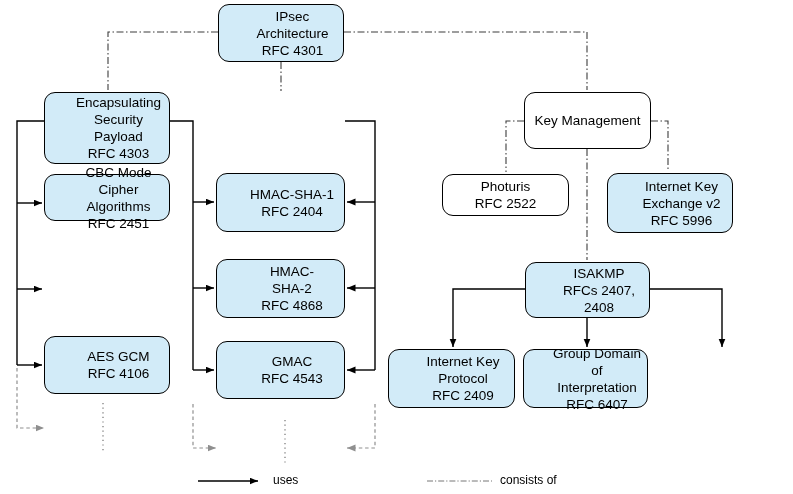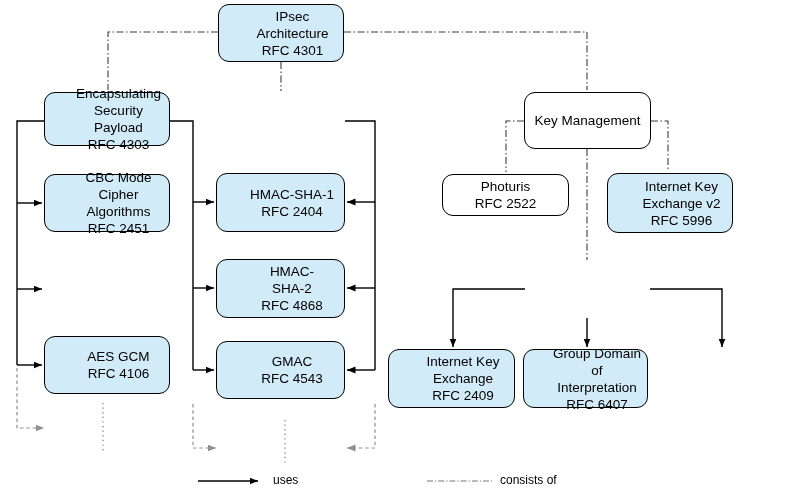--- a/index.html
+++ b/index.html
@@ -73,27 +73,27 @@
 
     <path class="edge-solid" marker-end="url(#mB)" d="M198,481 H258"></path>
     <path class="edge-legend-dashdot" d="M427,481 H492"></path>
   </svg>
 
   <div class="box blue" style="left:218px;top:4px;width:126px;height:58px">
     <div>IPsec Architecture</div>
     <div>RFC 4301</div>
   </div>
 
-  <div class="box blue" style="left:44px;top:92px;width:126px;height:54px">
+  <div class="box blue" style="left:44px;top:92px;width:126px;height:72px">
     <div>Encapsulating</div>
     <div>Security Payload</div>
     <div>RFC 4303</div>
   </div>
 
-  <div class="box blue" style="left:44px;top:174px;width:126px;height:58px">
+  <div class="box blue" style="left:44px;top:174px;width:126px;height:47px">
     <div>CBC Mode Cipher</div>
     <div>Algorithms</div>
     <div>RFC 2451</div>
   </div>
 
 
   <div class="box blue" style="left:44px;top:336px;width:126px;height:58px">
     <div>AES GCM</div>
     <div>RFC 4106</div>
   </div>
@@ -123,24 +123,28 @@
     <div>Photuris</div>
     <div>RFC 2522</div>
   </div>
 
   <div class="box blue" style="left:607px;top:173px;width:126px;height:60px">
     <div>Internet Key</div>
     <div>Exchange v2</div>
     <div>RFC 5996</div>
   </div>
 
+  <div class="box blue" style="left:525px;top:262px;width:125px;height:56px">
+    <div>ISAKMP</div>
+    <div>RFCs 2407, 2408</div>
+  </div>
 
   <div class="box blue" style="left:388px;top:349px;width:127px;height:59px">
     <div>Internet Key</div>
-    <div>Exchange</div>
+    <div>Protocol</div>
     <div>RFC 2409</div>
   </div>
 
   <div class="box blue" style="left:523px;top:349px;width:125px;height:59px">
     <div>Group Domain of</div>
     <div>Interpretation</div>
     <div>RFC 6407</div>
   </div>
 
 

